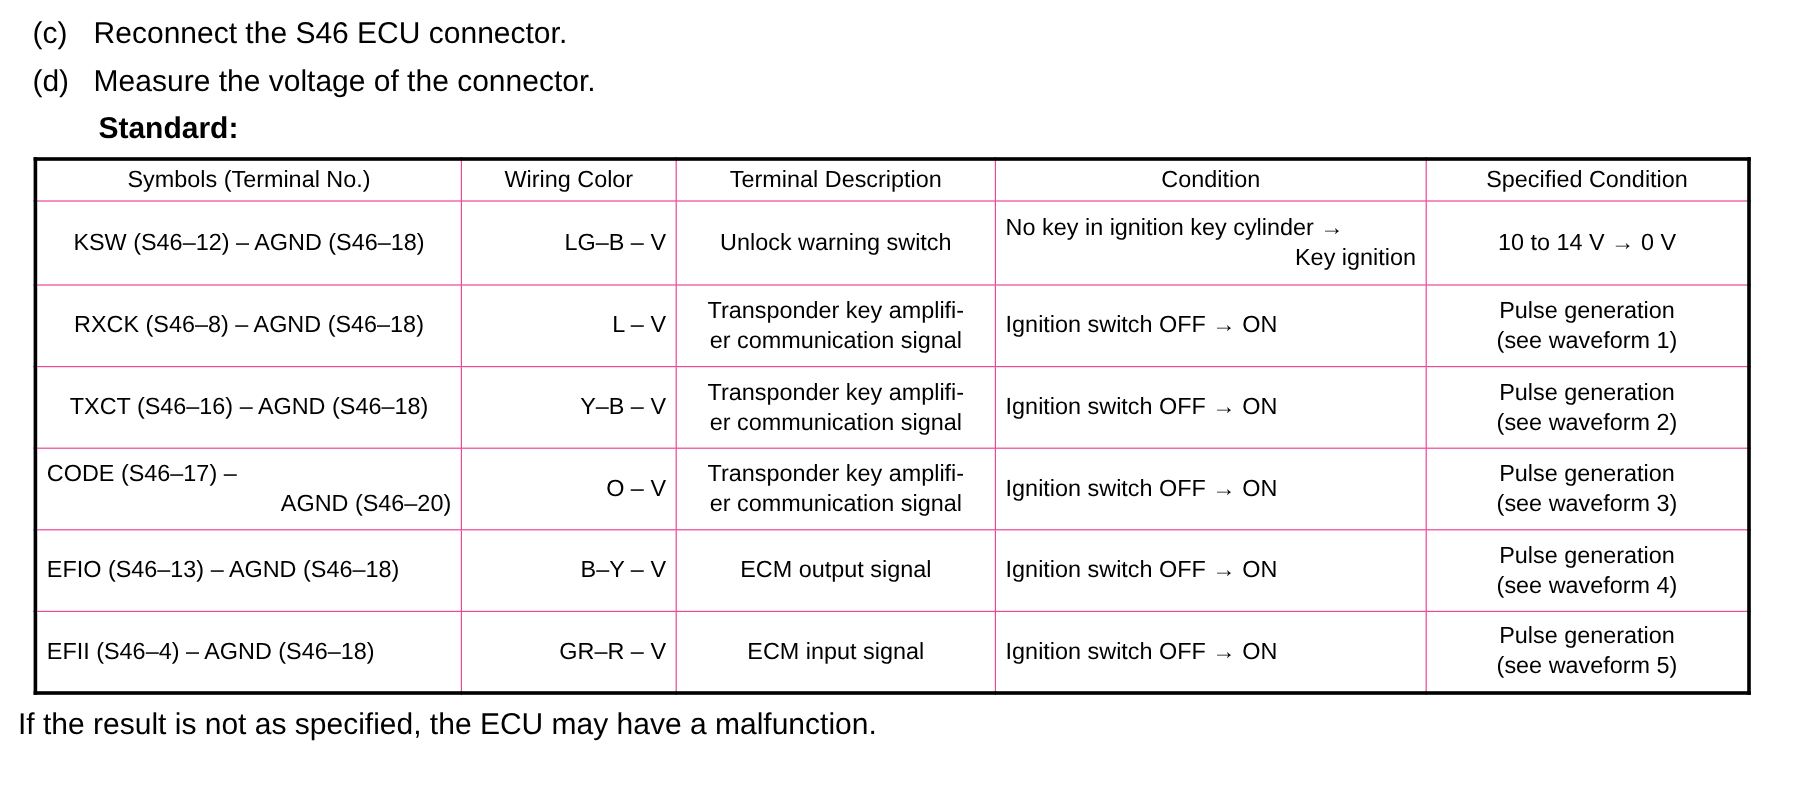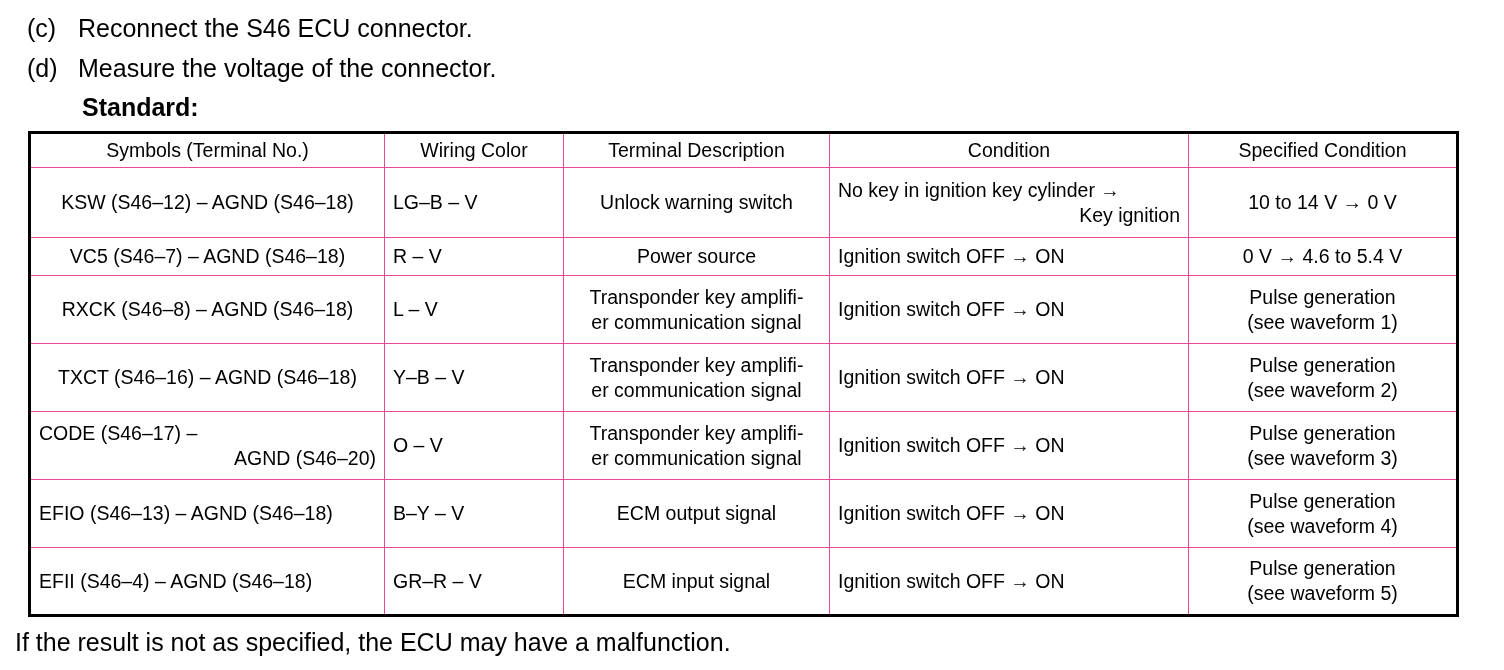--- a/index.html
+++ b/index.html
@@ -71,21 +71,21 @@
   }
   
   col.c-symbols   { width: 355px; }
   col.c-color     { width: 179px; }
   col.c-desc      { width: 266px; }
   col.c-cond      { width: 359px; }
   col.c-spec      { width: 269px; }
 
   td.symbols       { text-align: center; }
   td.symbols.left  { text-align: left; }
-  td.color         { text-align: left; border-radius: 28px; }
+  td.color         { text-align: right; border-radius: 28px; }
   td.desc          { text-align: center; }
   td.cond          { text-align: left; }
   td.spec-cond     { text-align: center; }
 
   
   .ln            { display: block; }
   .ln.right      { text-align: right; }
   .ln.left       { text-align: left; }
 
   tr.r-tall td   { height: 70px; }
@@ -150,35 +150,20 @@
         </td>
         <td class="cond">
           <span class="ln left">No key in ignition key cylinder →</span>
           <span class="ln right">Key ignition</span>
         </td>
         <td class="spec-cond">
           <span class="ln">10 to 14 V → 0 V</span>
         </td>
       </tr>
 
-      <tr class="r-short">
-        <td class="symbols">
-          <span class="ln">VC5 (S46‒7) – AGND (S46‒18)</span>
-        </td>
-        <td class="color">R – V</td>
-        <td class="desc">
-          <span class="ln">Power source</span>
-        </td>
-        <td class="cond">
-          <span class="ln left">Ignition switch OFF → ON</span>
-        </td>
-        <td class="spec-cond">
-          <span class="ln">0 V → 4.6 to 5.4 V</span>
-        </td>
-      </tr>
 
       <tr class="r-mid">
         <td class="symbols">
           <span class="ln">RXCK (S46‒8) – AGND (S46‒18)</span>
         </td>
         <td class="color">L – V</td>
         <td class="desc">
           <span class="ln">Transponder key amplifi-</span>
           <span class="ln">er communication signal</span>
         </td>

